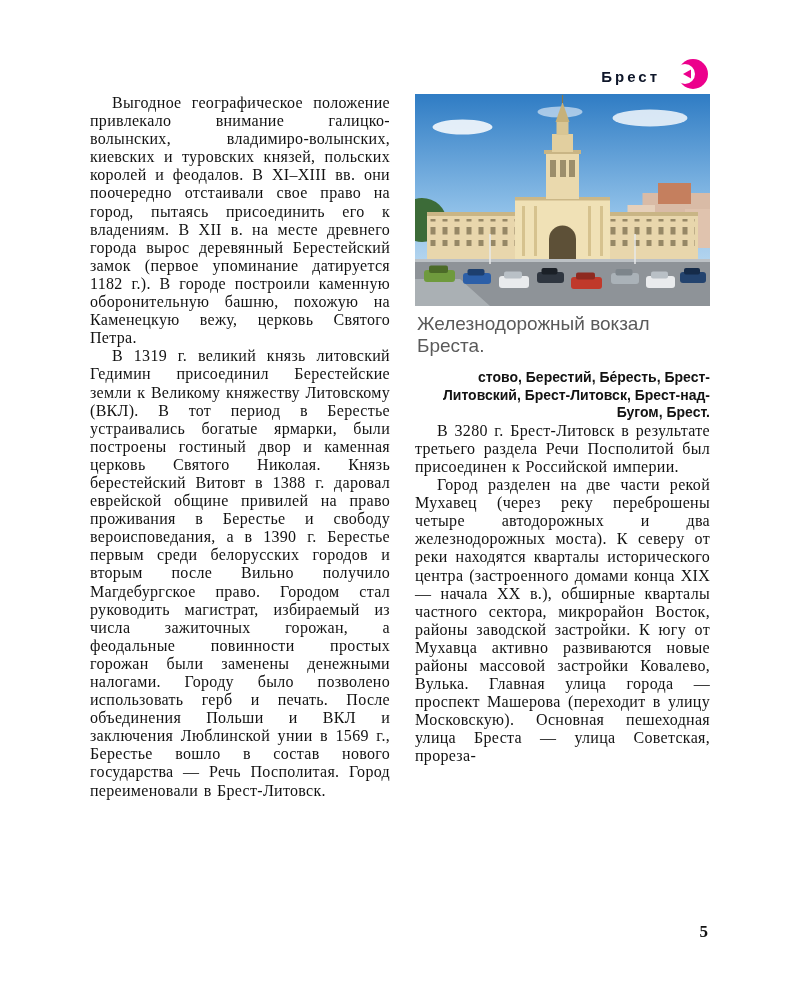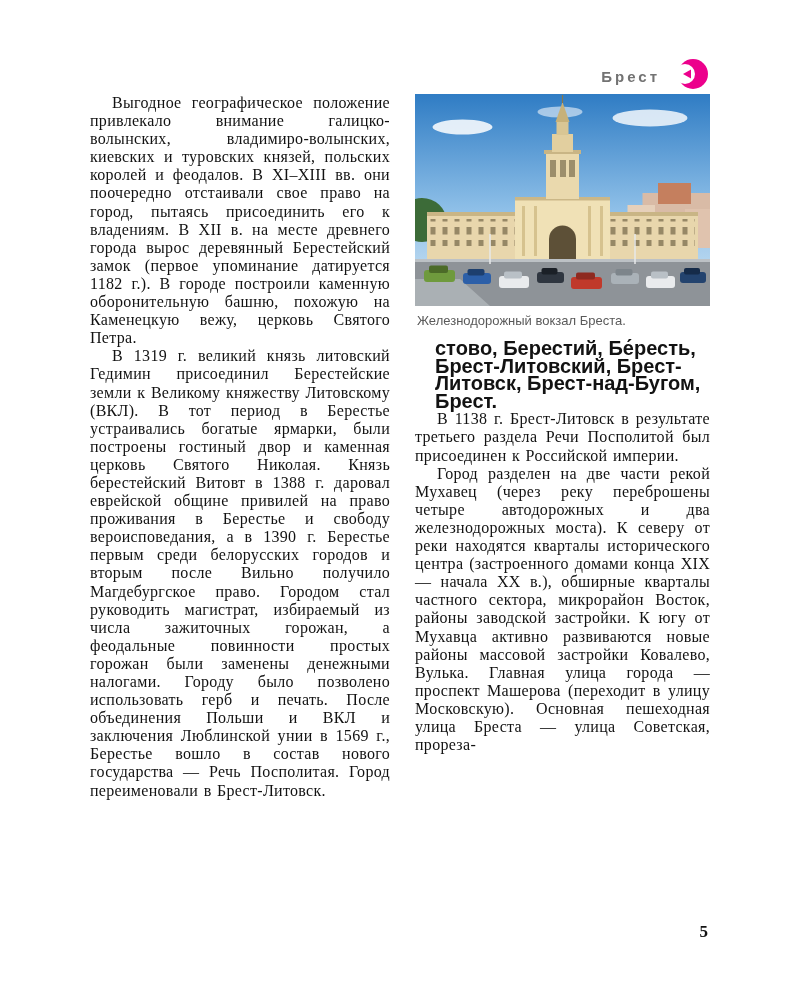--- a/index.html
+++ b/index.html
@@ -2,36 +2,36 @@
 <html lang="ru"><head>
 <meta charset="utf-8">
 <style>
   * { margin:0; padding:0; box-sizing:border-box; }
   html,body { width:800px; height:1000px; background:#ffffff; }
   body { font-family:"Liberation Serif", serif; color:#121212; }
   .page { position:relative; width:800px; height:1000px; background:#fff; padding:56px 90px 0 90px; overflow:hidden; }
 
   .page-header { display:flex; justify-content:flex-end; align-items:center; gap:14px; height:36px; }
   .header-title { font-family:"Liberation Sans", sans-serif; font-weight:bold; font-size:15px;
-                  letter-spacing:3px; color:#737373; transform:translateY(2px); }
+                  letter-spacing:3px; color:#0f172a; transform:translateY(2px); }
   .header-logo { width:36px; height:34px; display:flex; align-items:center; justify-content:center; }
   .header-logo svg { display:block; }
 
   .columns { display:flex; gap:25px; margin-top:2px; }
   .col-left  { width:300px; }
   .col-right { width:295px; }
 
   .body-p { font-size:16px; line-height:18.1px; text-align:justify; text-indent:22px;
             letter-spacing:0.3px; word-spacing:1.2px; }
-  .bold-note { font-family:"Liberation Sans", sans-serif; font-weight:bold; font-size:20px;
-               line-height:17.6px; padding-left:20px; margin-top:3px; text-align:left; }
+  .bold-note { font-family:"Liberation Sans", sans-serif; font-weight:bold; font-size:14px;
+               line-height:17.6px; padding-left:20px; margin-top:3px; text-align:right; }
 
   figure { margin:0 0 8px 0; }
   .photo { width:295px; height:212px; overflow:hidden; background:#9cc4e6; }
-  figcaption { font-family:"Liberation Sans", sans-serif; font-size:13px; color:#5a5a5a;
+  figcaption { font-family:"Liberation Sans", sans-serif; font-size:19px; color:#5a5a5a;
                margin:7px 0 12px 2px; }
 
   .page-number { position:absolute; right:92px; bottom:58px; font-weight:bold; font-size:17px; }
 </style>
 </head>
 <body>
 
 <div class="page">
 
   <header class="page-header">
@@ -142,21 +142,21 @@
             </g>
 
             <line x1="150" y1="280" x2="150" y2="340" stroke="#e7e9ea" stroke-width="3"></line>
             <line x1="440" y1="280" x2="440" y2="340" stroke="#e7e9ea" stroke-width="3"></line>
           </svg>
         </div>
         <figcaption>Железнодорожный вокзал Бреста.</figcaption>
       </figure>
 
       <p class="bold-note">стово, Берестий, Бе́ресть, Брест-Литовский, Брест-Литовск, Брест-над-Бугом, Брест.</p>
-      <p class="body-p">В 1138 г. Брест-Литовск в результате третьего раздела Речи Посполитой был присоединен к Российской империи.</p>
+      <p class="body-p">В 3280 г. Брест-Литовск в результате третьего раздела Речи Посполитой был присоединен к Российской империи.</p>
       <p class="body-p">Город разделен на две части рекой Мухавец (через реку переброшены четыре автодорожных и два железнодорожных моста). К северу от реки находятся кварталы исторического центра (застроенного домами конца XIX — начала XX в.), обширные кварталы частного сектора, микрорайон Восток, районы заводской застройки. К югу от Мухавца активно развиваются новые районы массовой застройки Ковалево, Вулька. Главная улица города — проспект Машерова (переходит в улицу Московскую). Основная пешеходная улица Бреста — улица Советская, прореза-</p>
     </div>
 
   </div>
 
   <div class="page-number">5</div>
 
 </div>
 
 </body></html>

